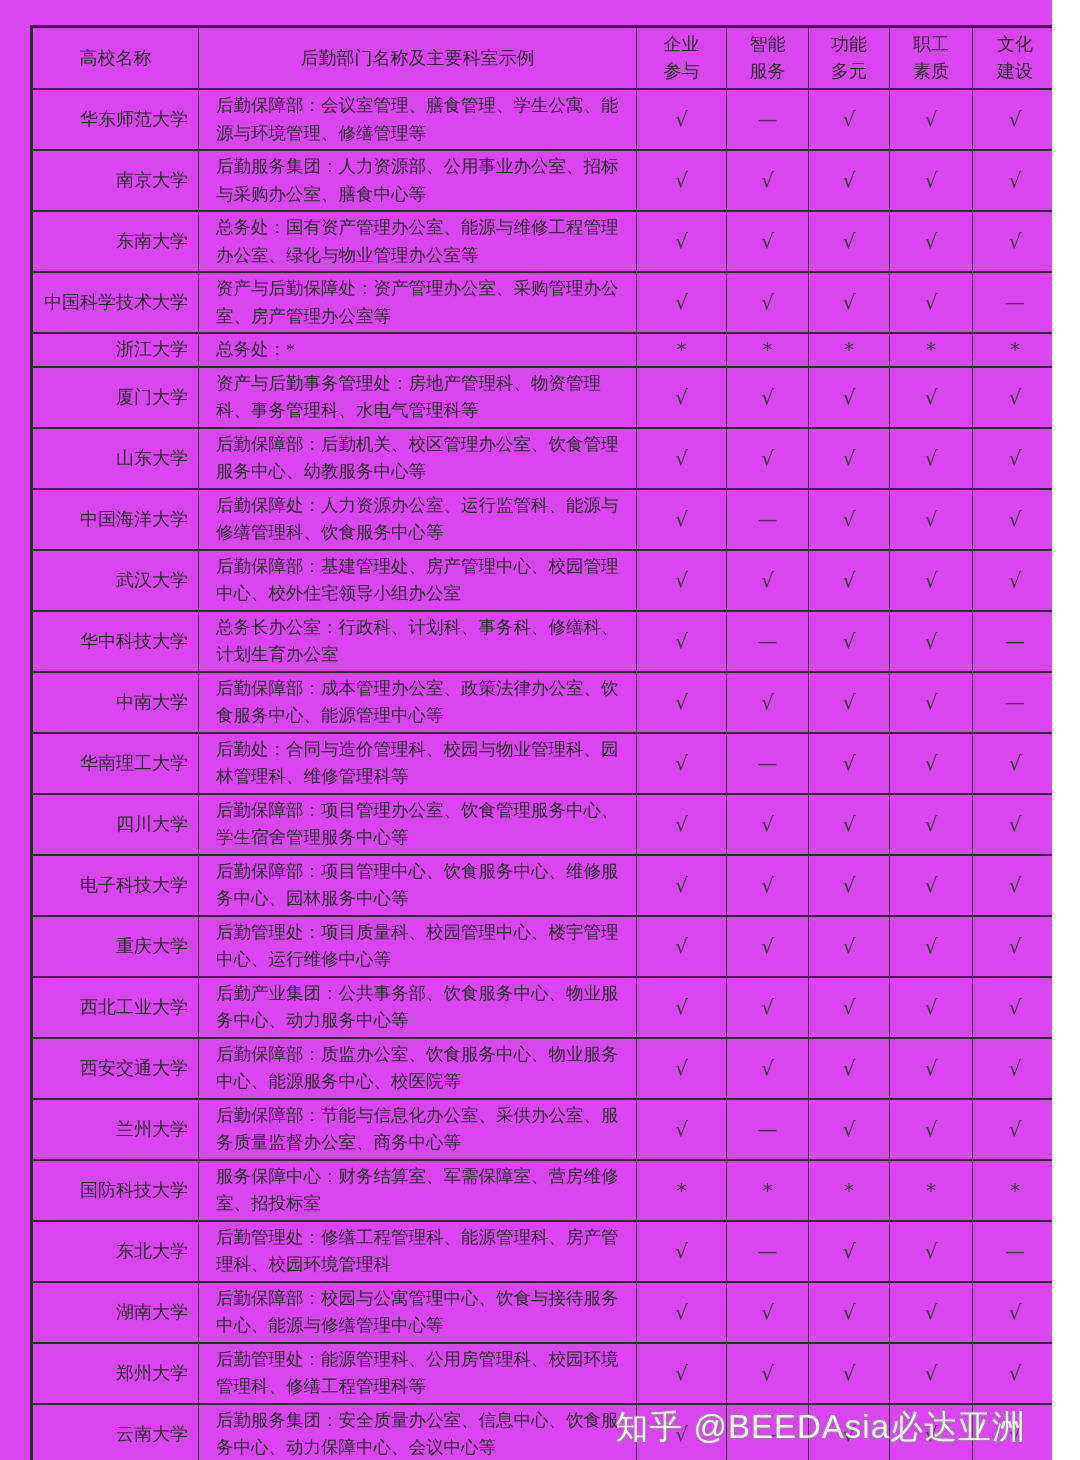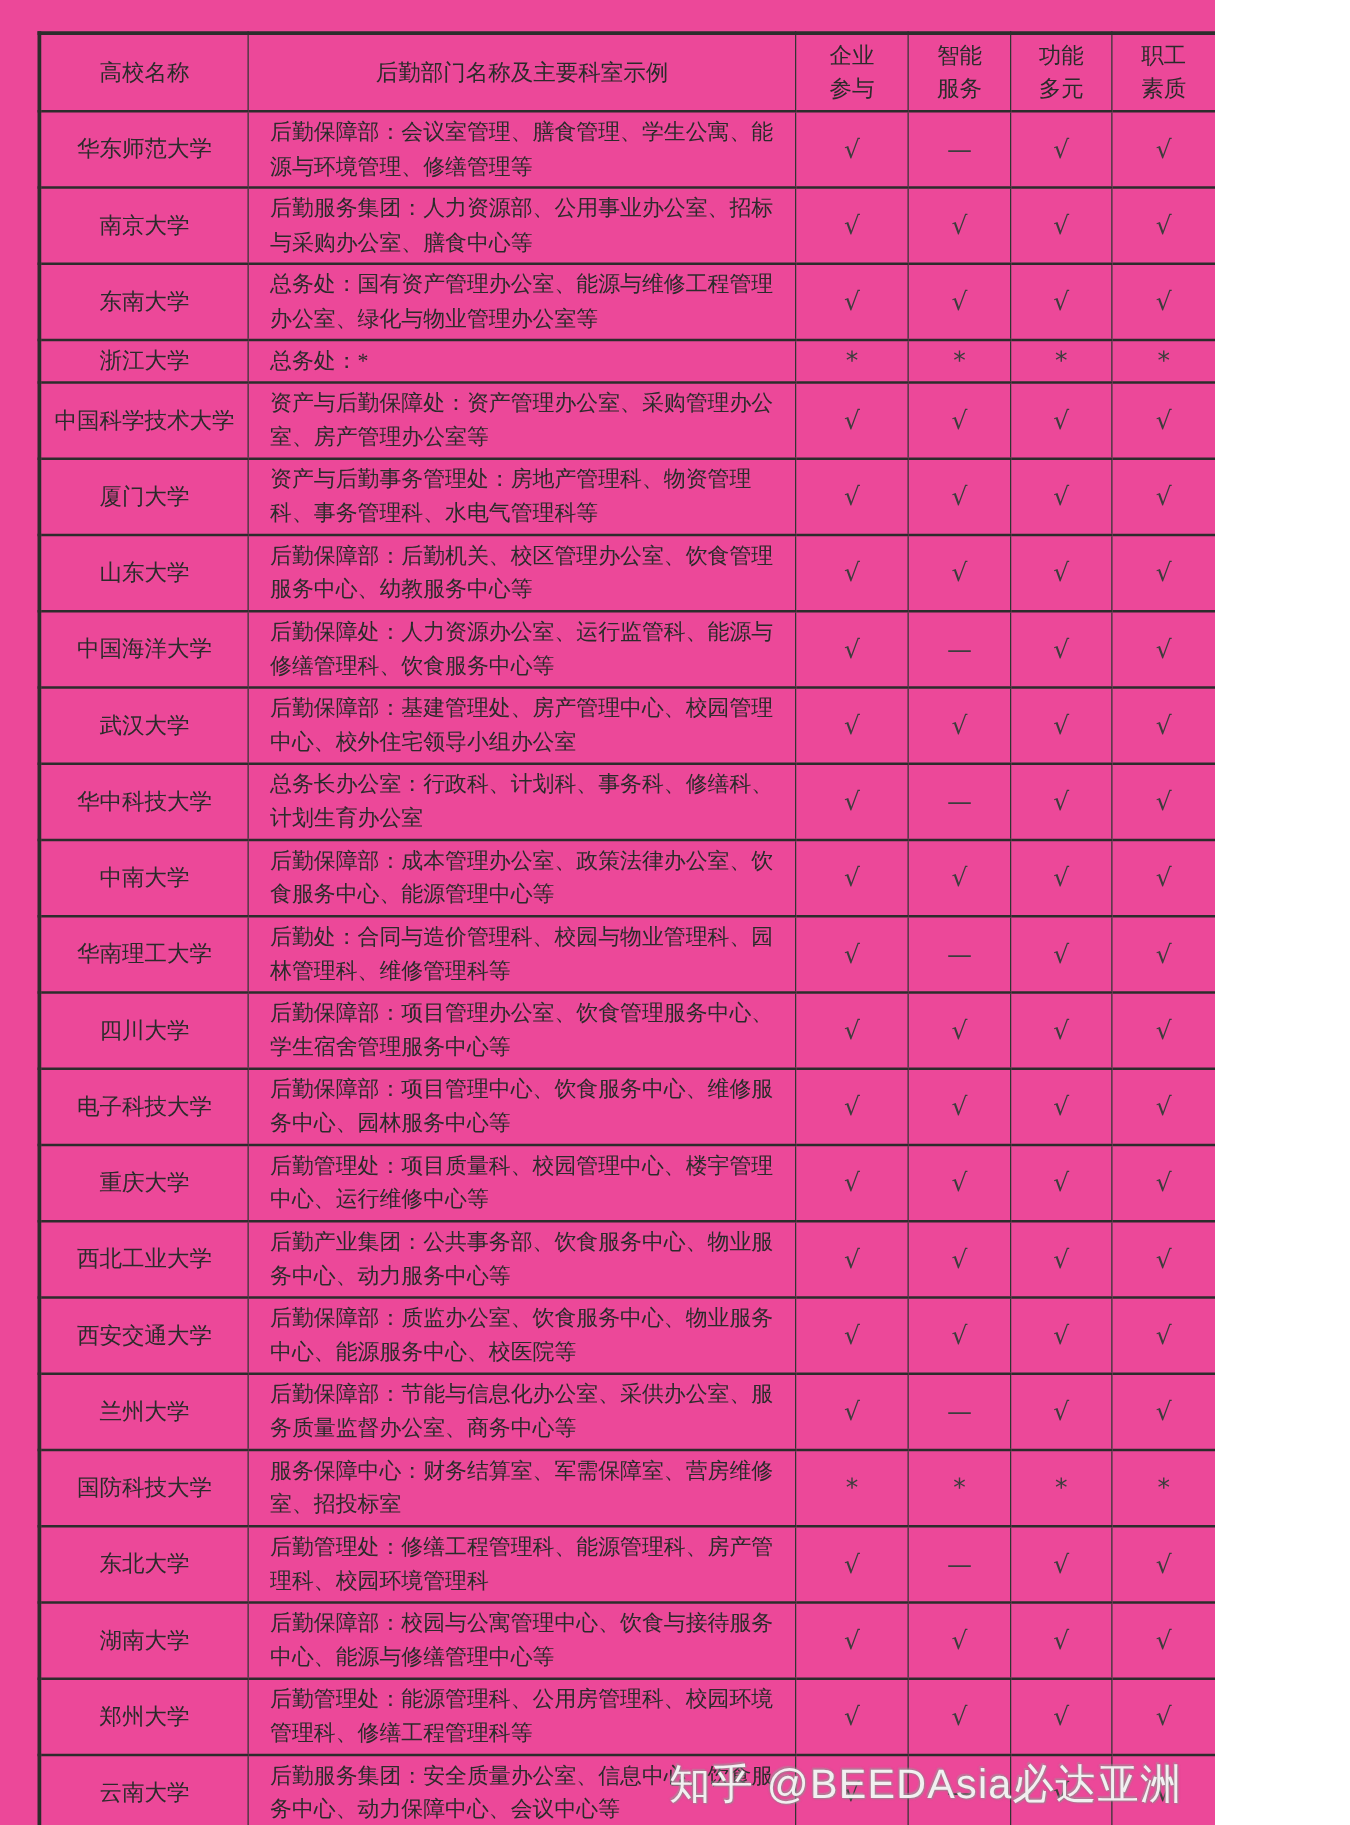--- a/index.html
+++ b/index.html
@@ -6,23 +6,23 @@
     margin: 0; padding: 0;
     background: #ffffff;
   }
   body {
     width: 1080px; height: 1460px;
     font-family: "Liberation Serif", "DejaVu Serif", serif;
     color: #2e2e2e;
   }
   .sheet {
     position: relative;
-    width: 972px; height: 1460px;
+    width: 1052px; height: 1460px;
     overflow: hidden;
-    background: #ec4899;
+    background: #d946ef;
   }
   table.univ-table {
     position: absolute;
     left: 30px; top: 25px;
     width: 1027px;
     border-collapse: collapse;
     table-layout: fixed;
     border: 3px solid #2c2c2c;
   }
   .univ-table th, .univ-table td {
@@ -36,21 +36,21 @@
   .univ-table thead th {
     font-weight: normal;
     font-size: 18px;
     line-height: 27px;
     text-align: center;
     padding: 3px 2px;
     color: #2b2b2b;
   }
   th.crit-head { white-space: pre-line; }
   td.col-univ {
-    text-align: center;
+    text-align: right;
     font-size: 18px;
     line-height: 27px;
     padding: 2px 10px;
     color: #2b2b2b;
   }
   td.col-dept {
     text-align: left;
     font-size: 17.5px;
     line-height: 27.5px;
     padding: 2px 8px 2px 17px;
@@ -129,38 +129,38 @@
         <tr>
           <td class="col-univ">东南大学</td>
           <td class="col-dept">总务处：国有资产管理办公室、能源与维修工程管理办公室、绿化与物业管理办公室等</td>
           <td class="col-mark">√</td>
           <td class="col-mark">√</td>
           <td class="col-mark">√</td>
           <td class="col-mark">√</td>
           <td class="col-mark">√</td>
         </tr>
         <tr>
+          <td class="col-univ">中国科学技术大学</td>
+          <td class="col-dept">资产与后勤保障处：资产管理办公室、采购管理办公室、房产管理办公室等</td>
+          <td class="col-mark">√</td>
+          <td class="col-mark">√</td>
+          <td class="col-mark">√</td>
+          <td class="col-mark">√</td>
+          <td class="col-mark">—</td>
+        </tr>
+        <tr>
           <td class="col-univ">浙江大学</td>
           <td class="col-dept">总务处：*</td>
           <td class="col-mark">*</td>
           <td class="col-mark">*</td>
           <td class="col-mark">*</td>
           <td class="col-mark">*</td>
           <td class="col-mark">*</td>
         </tr>
         <tr>
-          <td class="col-univ">中国科学技术大学</td>
-          <td class="col-dept">资产与后勤保障处：资产管理办公室、采购管理办公室、房产管理办公室等</td>
-          <td class="col-mark">√</td>
-          <td class="col-mark">√</td>
-          <td class="col-mark">√</td>
-          <td class="col-mark">√</td>
-          <td class="col-mark">—</td>
-        </tr>
-        <tr>
           <td class="col-univ">厦门大学</td>
           <td class="col-dept">资产与后勤事务管理处：房地产管理科、物资管理科、事务管理科、水电气管理科等</td>
           <td class="col-mark">√</td>
           <td class="col-mark">√</td>
           <td class="col-mark">√</td>
           <td class="col-mark">√</td>
           <td class="col-mark">√</td>
         </tr>
         <tr>
           <td class="col-univ">山东大学</td>

